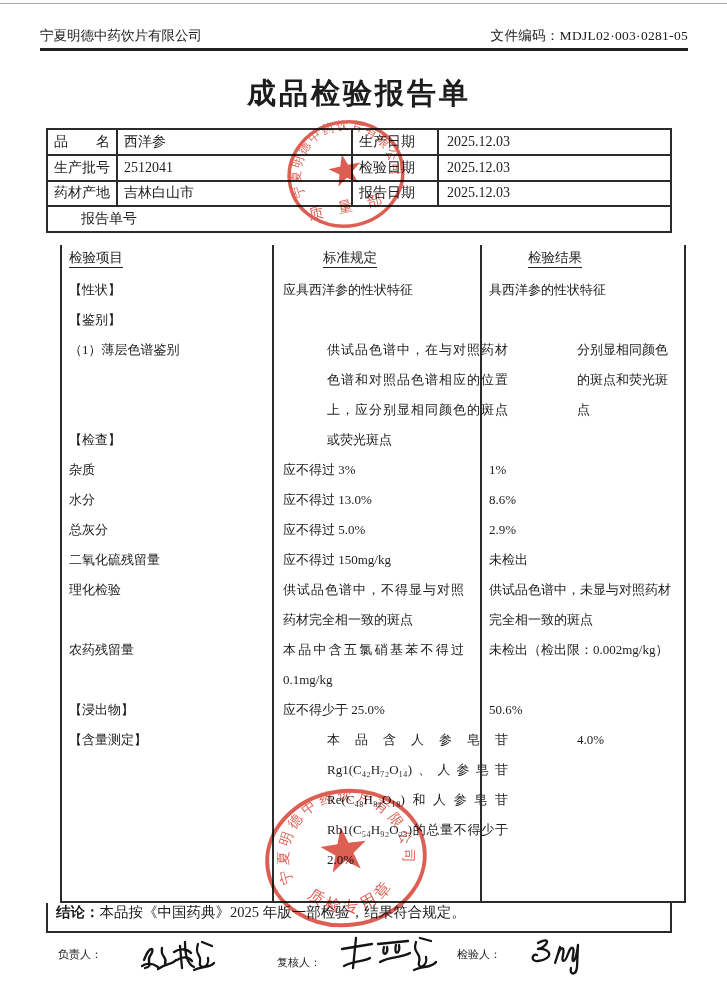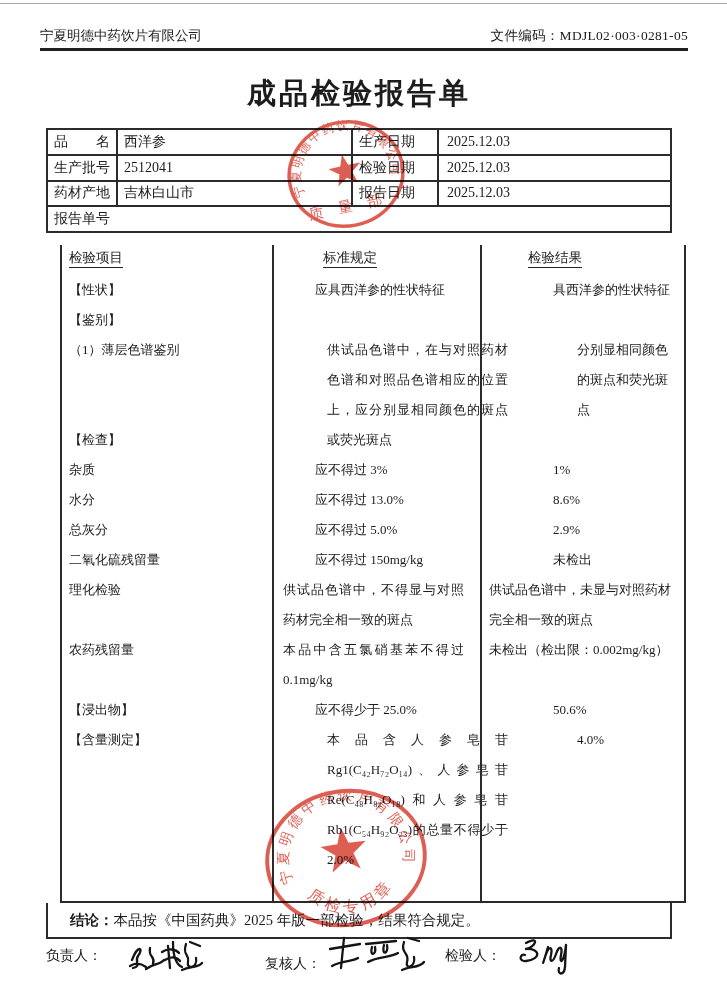--- a/index.html
+++ b/index.html
@@ -16,21 +16,21 @@
   
   .doc-header { position:absolute; top:27px; left:40px; width:648px; display:flex; justify-content:space-between; font-size:13.5px; }
   .doc-code { letter-spacing:0.3px; }
   .header-rule { position:absolute; top:48px; left:40px; width:648px; height:3px; background:#1f1f1f; }
 
   .report-title { position:absolute; top:74px; left:46px; width:626px; text-align:center; font-size:29px; font-weight:bold; letter-spacing:3px; }
 
   
   .info-table { position:absolute; top:128px; left:46px; width:626px; height:105px; border:2px solid #2b2b2b; display:flex; flex-direction:column; }
   .info-row { flex:1; display:flex; border-bottom:2px solid #2b2b2b; font-size:14px; align-items:stretch; }
-  .info-row:last-child { border-bottom:none; }
+  .info-row:last-child { border-bottom:none;margin-left:27px; }
   .ic { display:flex; align-items:center; border-right:2px solid #2b2b2b; padding-left:6px; }
   .ic:last-child { border-right:none;font-family:Liberation Serif, serif; }
   .ic-l1 { width:70px; }
   .ic-v1 { width:235px; }
   .ic-l2 { width:86px; }
   .ic-v2 { flex:1; padding-left:8px; }
   .ic-rl { width:305px; }
   .ic-rv { flex:1; padding-left:4px; }
 
   
@@ -38,31 +38,31 @@
   .vline { position:absolute; top:0; width:2px; height:100%; background:#2b2b2b; }
   .vline-1 { left:210px; }
   .vline-2 { left:418px; }
   .mt-head { display:flex; height:30px; font-size:13.5px; align-items:flex-start; padding-top:5px; }
   .mt-head .hc { line-height:16px; }
   .hc1 { width:212px; padding-left:7px; }
   .hc2 { width:208px; text-align:center; transform:translateX(-28px); }
   .hc3 { flex:1; text-align:center; transform:translateX(-28px); }
   .uline { border-bottom:1.5px solid #222; padding-bottom:2px; }
   .mt-row { display:flex; font-size:13px; line-height:30px; align-items:flex-start; }
-  .h1 { height:30px;gap:32px; } .h2 { height:60px; } .h3 { height:90px;gap:44px; }
+  .h1 { height:30px; } .h2 { height:60px; } .h3 { height:90px;gap:44px; }
   .c-item { width:212px; padding-left:7px; }
   .c-std  { width:208px; padding-left:9px; padding-right:18px; text-align:justify; }
   .c-res  { flex:1; padding-left:7px; padding-right:5px; }
 
   
-  .conclusion { position:absolute; top:903px; left:46px; width:626px; height:36px; border:2px solid #2b2b2b; border-top:none; display:flex; align-items:center; padding-left:22px; font-size:14.5px; }
+  .conclusion { position:absolute; top:903px; left:46px; width:626px; height:30px; border:2px solid #2b2b2b; border-top:none; display:flex; padding-left:8px; font-size:14.5px; }
   .conclusion .c-label { font-weight:bold; }
 
   
-  .sig-row { position:absolute; top:938px; left:46px; width:640px; height:55px; font-size:14px; }
+  .sig-row { position:absolute; top:938px; left:58px; width:640px; height:55px; font-size:11px; }
   .sig-label { position:absolute; top:9px; }
   .sl-1 { left:0; } .sl-2 { left:219px;margin-top:8px; } .sl-3 { left:399px; }
   .sig-svg { position:absolute; }
   .sig-svg path { fill:none; stroke:#141414; stroke-width:2.3; stroke-linecap:round; stroke-linejoin:round; }
   .sg-1 { left:78px; top:-2px; }
   .sg-2 { left:278px; top:-7px; }
   .sg-3 { left:468px; top:-6px; }
 
   
   .stamp { position:absolute; mix-blend-mode:multiply; opacity:0.88; pointer-events:none; }

